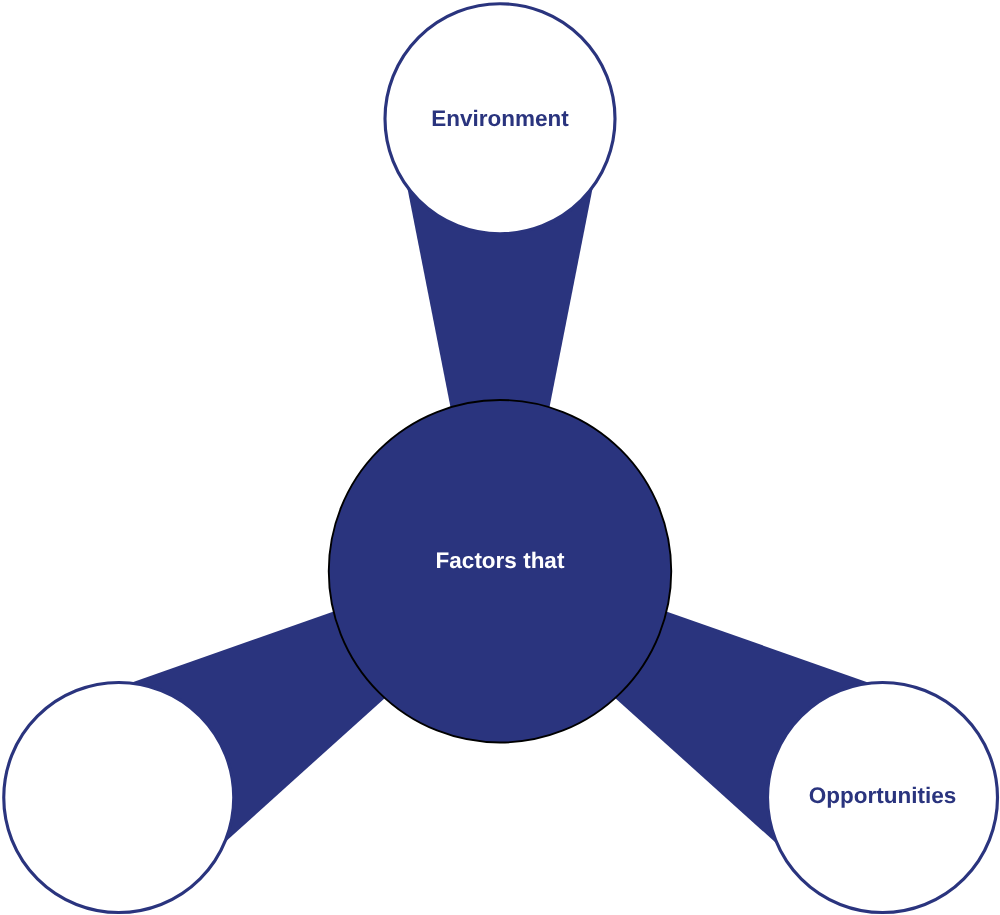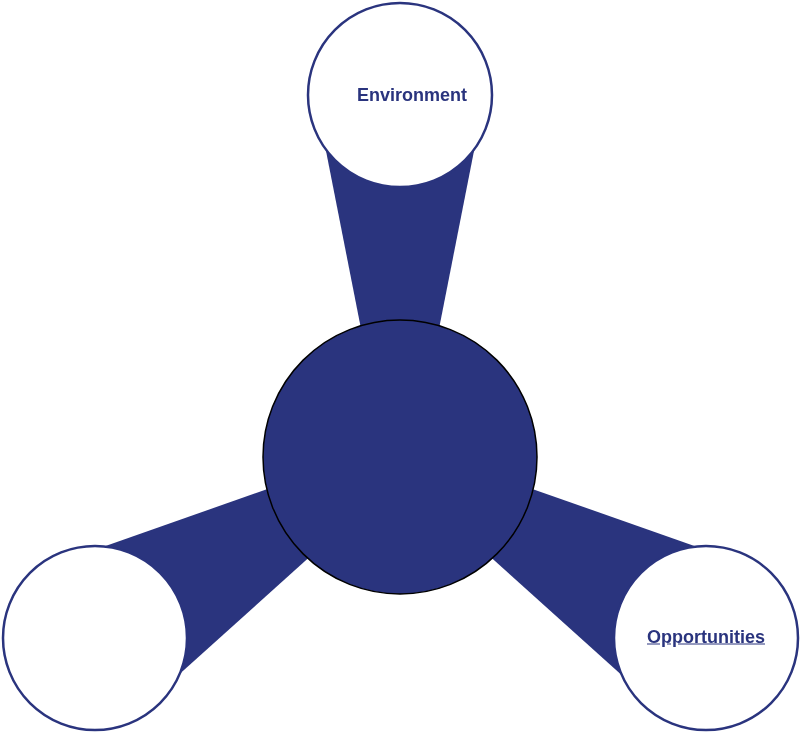--- a/index.html
+++ b/index.html
@@ -40,41 +40,42 @@
     font-size: 18px;
   }
   .center-label {
     color: var(--center-text);
     font-size: 18px;
     line-height: 23px;
     white-space: normal;
     width: 240px;
   }
   .pos-center-node { left: 400px; top: 449px; }
-  .pos-top-node    { left: 400px; top: 95px; margin-left: 12px; }
+  .pos-top-node    { left: 400px; top: 95px; }
   .pos-left-node   { left: 95px;  top: 637px; }
-  .pos-right-node  { left: 706px; top: 637px; text-decoration: underline; }
+  .pos-right-node  { left: 706px; top: 637px; }
 </style>
 </head>
 <body>
 
 <div class="stage">
 
   <svg class="diagram-svg" viewBox="0 0 800 732" xmlns="http://www.w3.org/2000/svg" aria-hidden="true">
 
     <polygon class="wedge" points="315,95 485,95 400,527"></polygon>
     <polygon class="wedge" points="51.6,564.9 138.4,711.1 460.2,421.3"></polygon>
     <polygon class="wedge" points="748.4,564.9 661.6,711.1 339.8,421.3"></polygon>
 
     <circle class="center-circle" cx="400" cy="457" r="137"></circle>
 
     <circle class="satellite-circle" cx="400" cy="95" r="92"></circle>
     <circle class="satellite-circle" cx="95" cy="638" r="92"></circle>
     <circle class="satellite-circle" cx="706" cy="638" r="92"></circle>
   </svg>
 
   <div class="label center-label pos-center-node">
+    <div>Factors that</div>
   </div>
 
   <div class="label satellite-label pos-top-node">Environment</div>
   <div class="label satellite-label pos-right-node">Opportunities</div>
 
 </div>
 
 </body></html>

